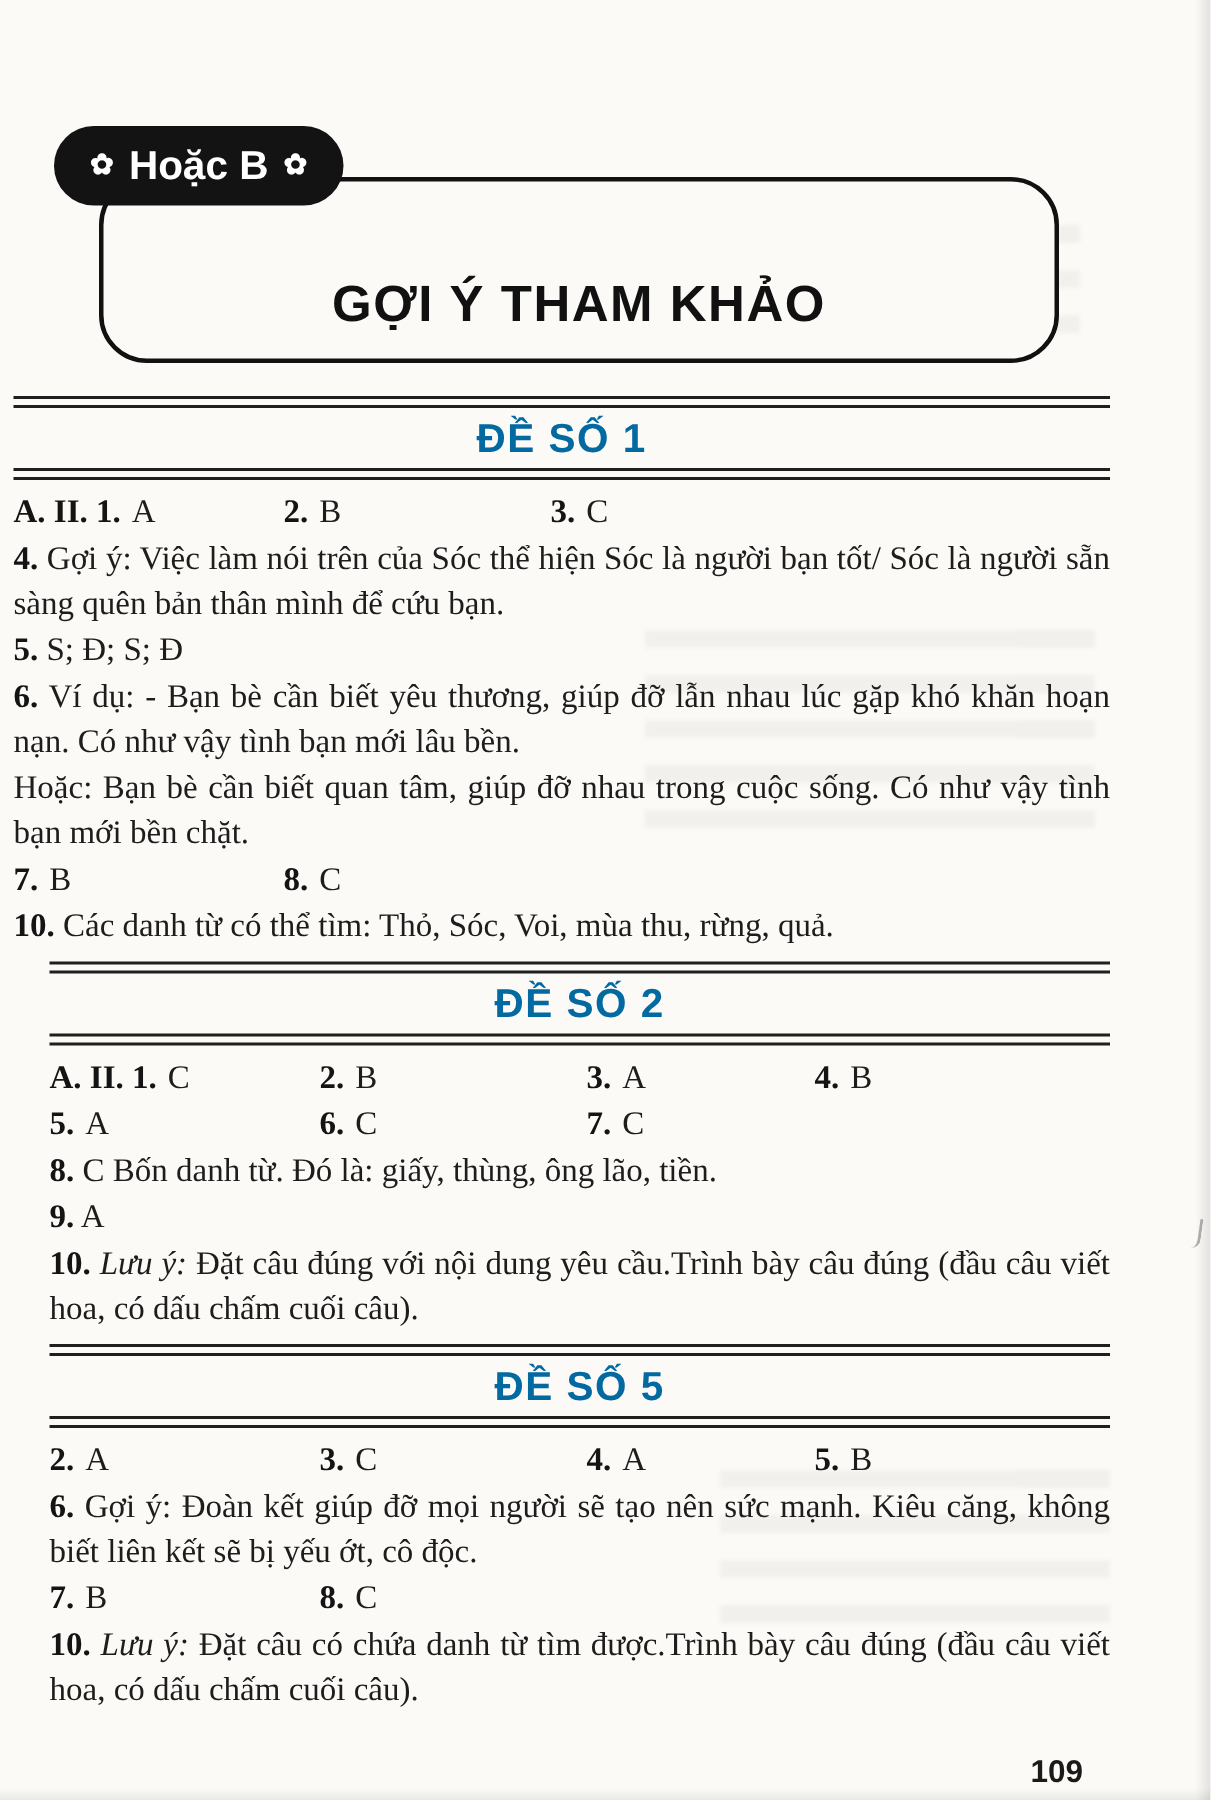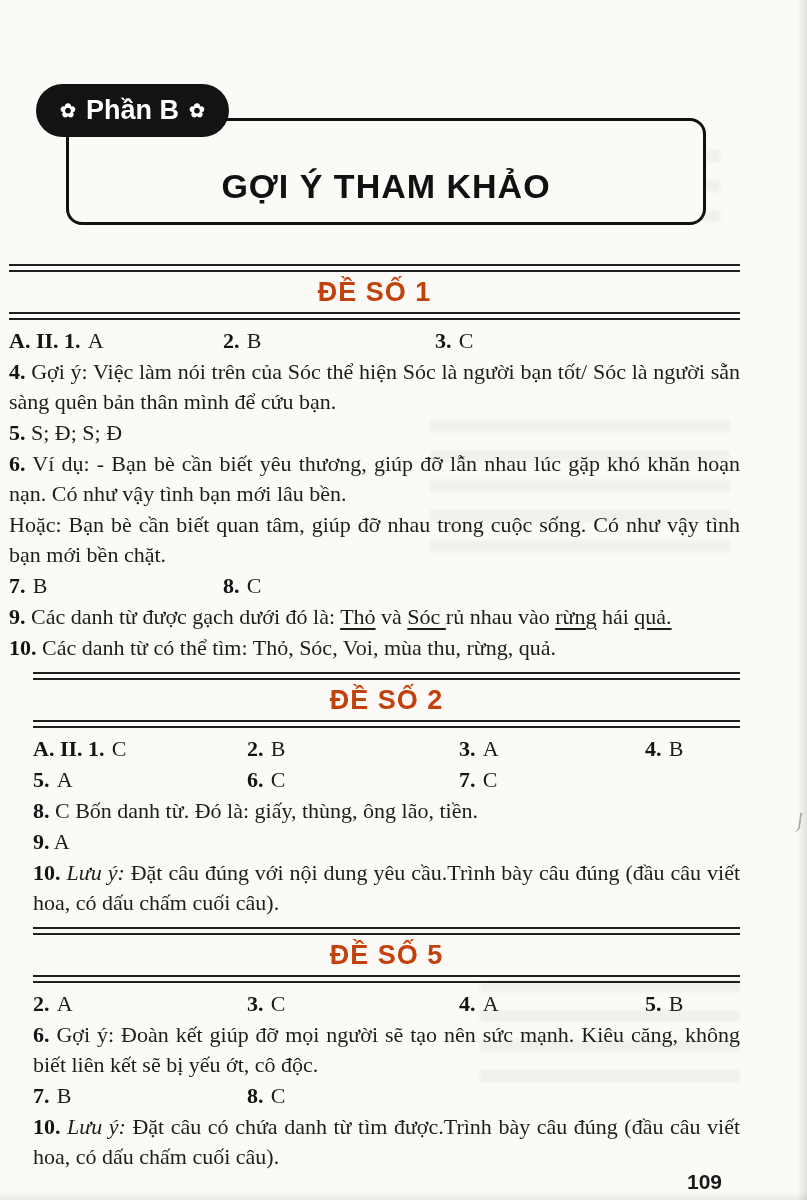--- a/index.html
+++ b/index.html
@@ -28,46 +28,46 @@
 
   .part-badge{
     position:absolute;left:36px;top:84px;z-index:3;
     background:#131313;color:#ffffff;
     border-radius:30px;padding:11px 24px;
     font-family:"Liberation Sans", sans-serif;font-weight:bold;font-size:27px;
     display:flex;align-items:center;gap:10px;
   }
   .part-badge .flower{font-size:19px;line-height:1;}
   .title-box{
-    position:absolute;left:66px;top:118px;width:640px;height:107px;z-index:2;
+    position:absolute;left:66px;top:118px;width:640px;height:124px;z-index:2;
     background:#fbfaf7;
-    border:3.5px solid #111;border-radius:16px;
+    border:3.5px solid #111;border-radius:32px;
     display:flex;align-items:flex-end;justify-content:center;
     padding-bottom:16px;box-sizing:border-box;
   }
   .title-box h1{
     margin:0;font-family:"Liberation Sans", sans-serif;font-weight:bold;
     font-size:34px;letter-spacing:1px;color:#111;
   }
 
   .content{position:absolute;left:9px;top:264px;width:731px;z-index:1;}
   .dbl-rule{
     height:4px;border-top:2.5px solid #1f1f1f;border-bottom:2.5px solid #1f1f1f;
   }
   .section-heading{
     margin:3px 0;text-align:center;
     font-family:"Liberation Sans", sans-serif;font-weight:bold;
-    font-size:27px;letter-spacing:1px;color:#c2410c;line-height:34px;
+    font-size:27px;letter-spacing:1px;color:#0369a1;line-height:34px;
   }
   .section-body{padding-top:5px;}
   .section + .section{margin-top:9px;margin-left:24px;}
 
   .answer-row{
     display:grid;grid-template-columns:180px 178px 152px 107px 1fr;
-    font-size:22px;line-height:30px;margin:1px 0;gap:34px;
+    font-size:22px;line-height:30px;margin:1px 0;
   }
   .answer-cell .n{font-weight:bold;color:#141414;}
   .answer-cell .a{margin-left:0.33em;}
 
   .para{
     margin:1px 0;font-size:22px;line-height:30px;text-align:justify;
   }
   .para .n{font-weight:bold;color:#141414;}
   .para .note{}
   .para .u{
@@ -88,21 +88,21 @@
 </style>
 </head>
 <body>
 
 <div class="ghost g1"></div>
 <div class="ghost g2"></div>
 <div class="ghost g3"></div>
 
 <div class="part-badge">
   <span class="flower">✿</span>
-  <span>Phần B</span>
+  <span>Hoặc B</span>
   <span class="flower">✿</span>
 </div>
 
 <div class="title-box">
   <h1>GỢI Ý THAM KHẢO</h1>
 </div>
 
 <div class="content">
 
   <div class="section">
@@ -123,21 +123,20 @@
 
       <p class="para"><b class="n">6.</b><span> Ví dụ: - Bạn bè cần biết yêu thương, giúp đỡ lẫn nhau lúc gặp khó khăn hoạn nạn. Có như vậy tình bạn mới lâu bền.</span></p>
 
       <p class="para"><span>Hoặc: Bạn bè cần biết quan tâm, giúp đỡ nhau trong cuộc sống. Có như vậy tình bạn mới bền chặt.</span></p>
 
       <div class="answer-row">
         <span class="answer-cell"><b class="n">7.</b><span class="a">B</span></span>
         <span class="answer-cell"><b class="n">8.</b><span class="a">C</span></span>
       </div>
 
-      <p class="para"><b class="n">9.</b><span> Các danh từ được gạch dưới đó là: </span><span class="u">Thỏ</span><span> và </span><span class="u">Sóc </span><span>rủ nhau vào </span><span class="u">rừng</span><span> hái </span><span class="u">quả.</span></p>
 
       <p class="para"><b class="n">10.</b><span> Các danh từ có thể tìm: Thỏ, Sóc, Voi, mùa thu, rừng, quả.</span></p>
     </div>
   </div>
 
   <div class="section">
     <div class="dbl-rule"></div>
     <div class="section-heading">ĐỀ SỐ 2</div>
     <div class="dbl-rule"></div>
     <div class="section-body">

